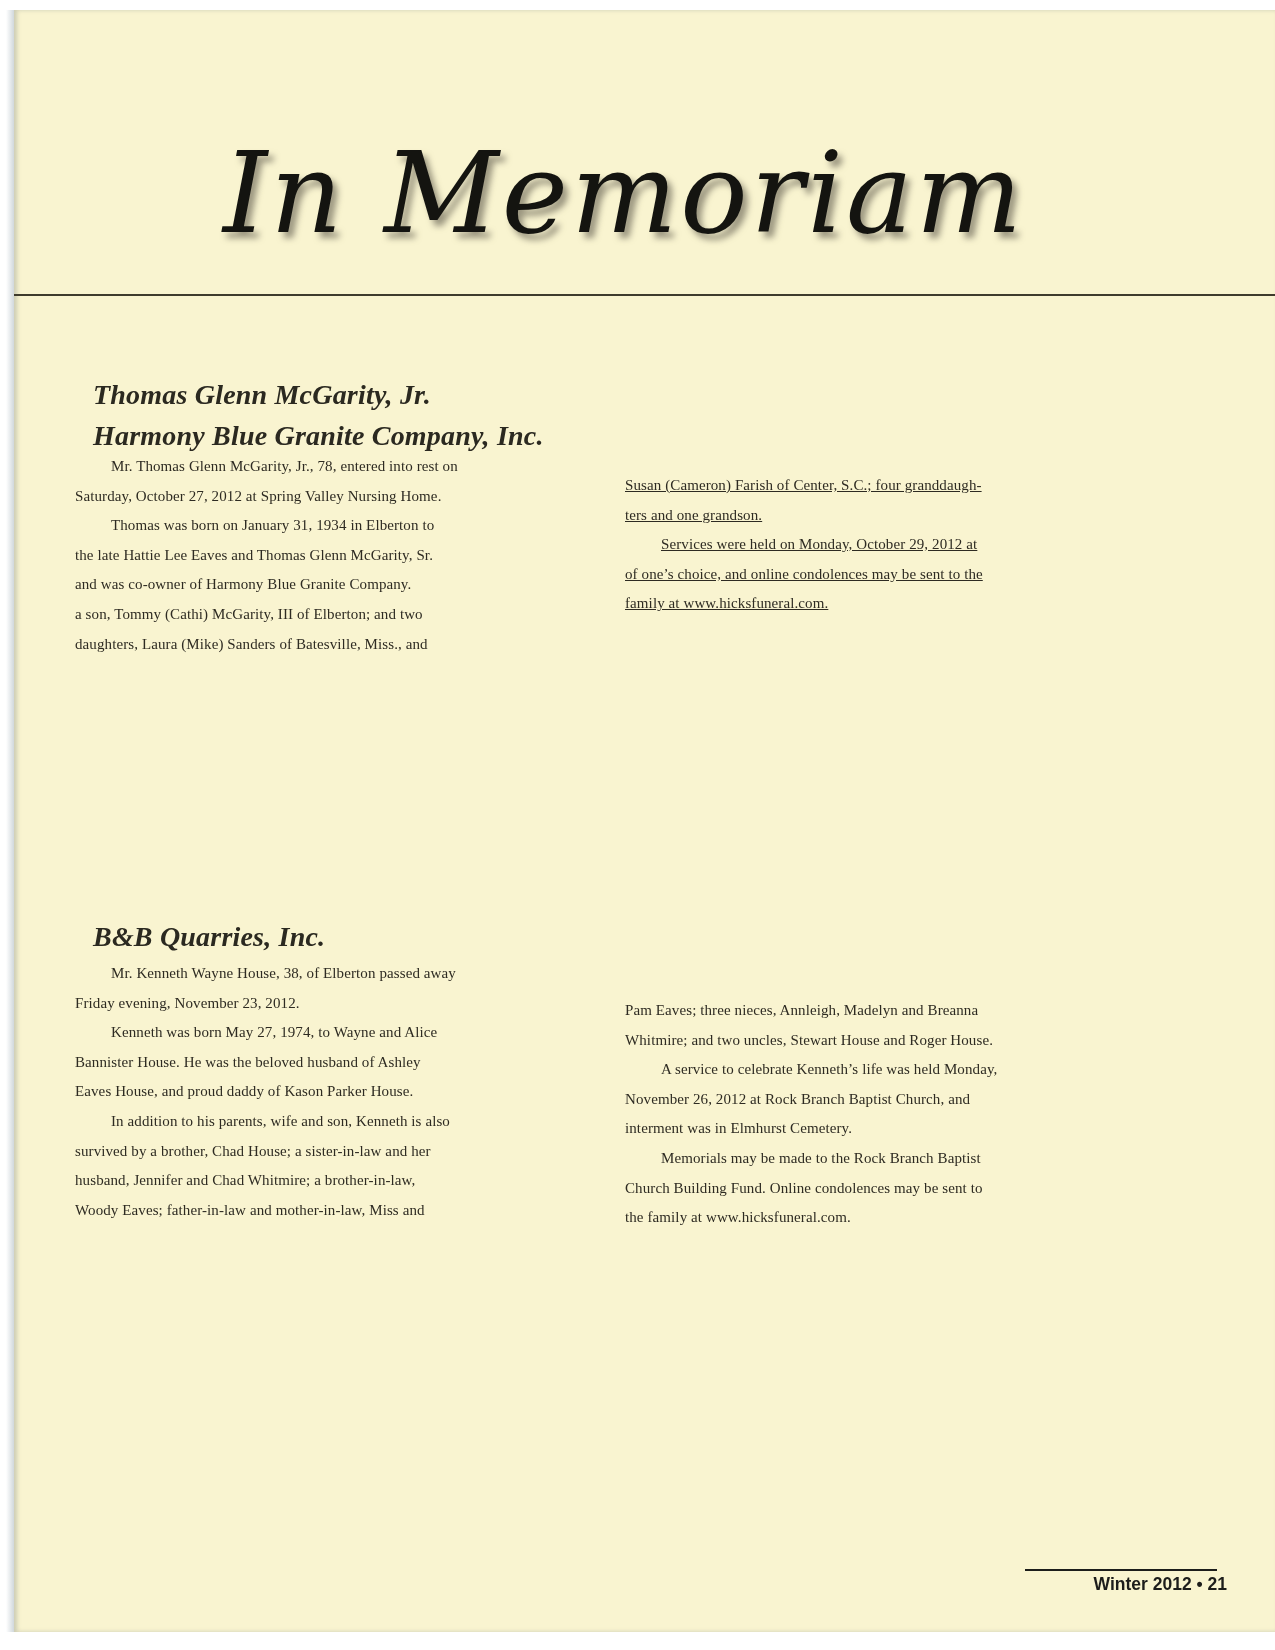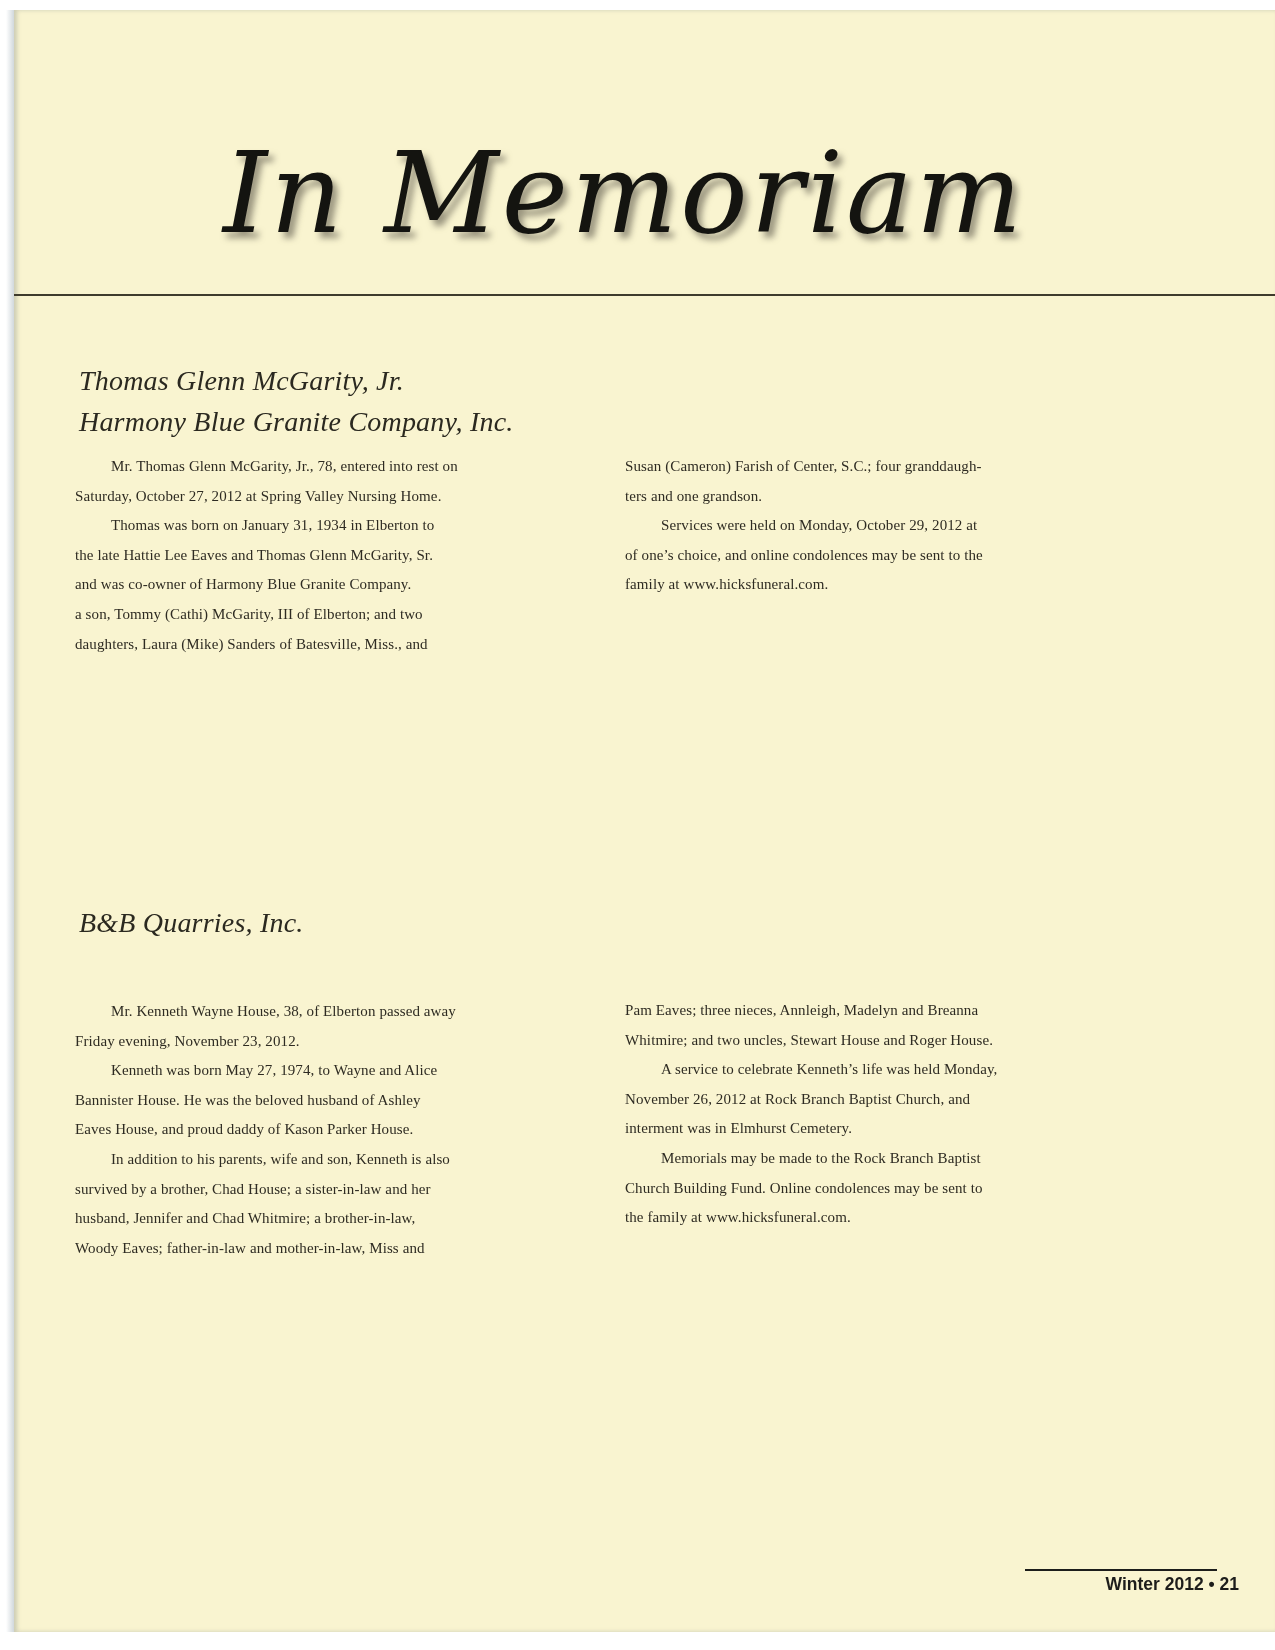--- a/index.html
+++ b/index.html
@@ -38,57 +38,57 @@
     letter-spacing: 3px;
     color: #141410;
     text-shadow: 5px 6px 6px rgba(105,100,85,0.65);
   }
   .rule {
     position: absolute;
     left: 0; top: 284px;
     width: 1261px; height: 2px;
     background: #3e3b2c;
   }
-  .obit h2 { margin: 4px; padding: 0; font-weight: normal; }
+  .obit h2 { margin: 18px; padding: 0; font-weight: bold; }
   .obit-head {
     position: absolute;
     left: 61px;
     font-style: italic;
     font-size: 28px;
     line-height: 41px;
     color: #2b2920;
     letter-spacing: 0.2px;
     white-space: nowrap;
   }
   .obit1 .obit-head { top: 346px; }
   .obit2 .obit-head { top: 888px; }
   .col {
     position: absolute;
     font-size: 15px;
     color: #2e2b22;
     letter-spacing: 0.1px;
   }
   .obit1 .col.left  { left: 61px;  top: 442px; }
-  .obit1 .col.right { left: 611px; top: 442px; }
-  .obit2 .col.left  { left: 61px;  top: 987px; }
+  .obit1 .col.right { left: 611px; top: 461px; text-decoration: underline; }
+  .obit2 .col.left  { left: 61px;  top: 949px; }
   .obit2 .col.right { left: 611px; top: 986px; }
   .bodyline {
     line-height: 29.6px;
     white-space: nowrap;
   }
   .bodyline.indent { padding-left: 36px; }
   .footer-rule {
     position: absolute;
     left: 1011px; top: 1559px;
     width: 192px; height: 2px;
     background: #1d1d1b;
   }
   .footer {
     position: absolute;
-    right: 36px; top: 1564px;
+    right: 48px; top: 1564px;
     width: 260px;
     text-align: right;
     font-family: "Liberation Sans", sans-serif;
     font-weight: bold;
     font-size: 17.5px;
     color: #1d1d1b;
   }
 </style>
 </head>
 <body>

